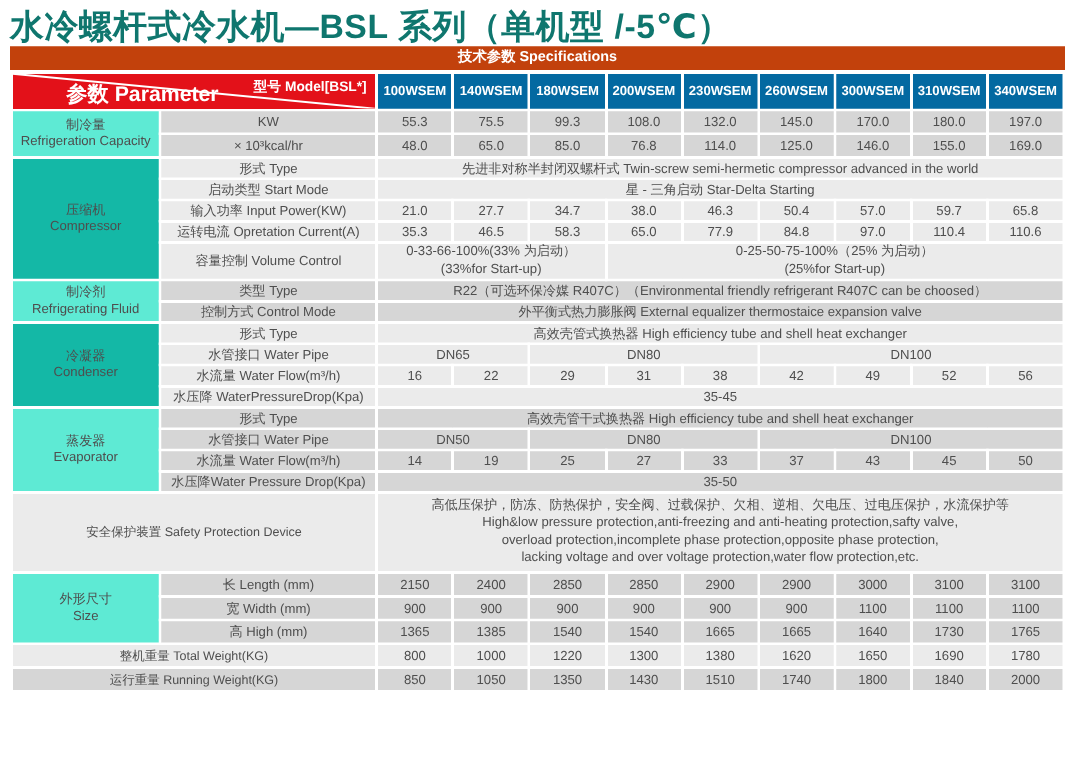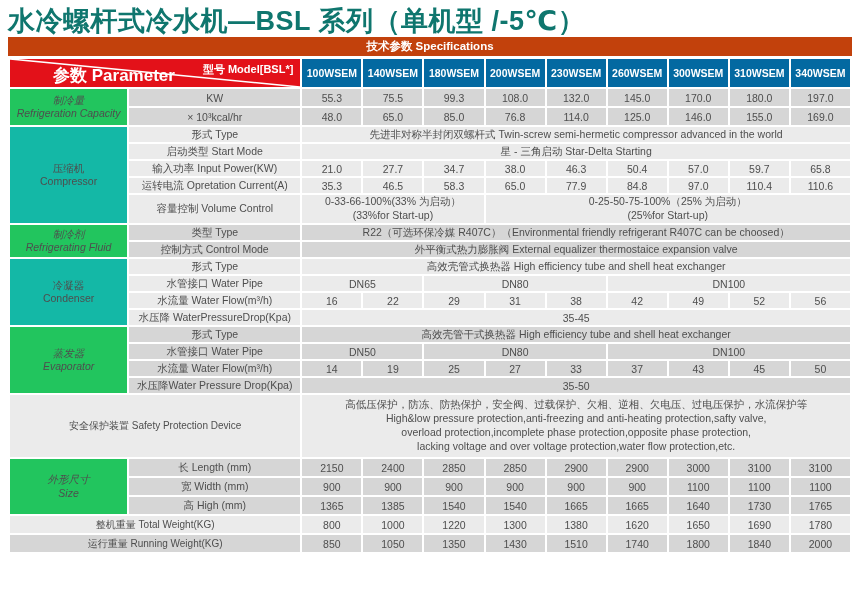--- a/index.html
+++ b/index.html
@@ -11,21 +11,21 @@
             font-size:11.5px;font-weight:bold;text-align:center;margin-bottom:1px;}
   table{border-collapse:collapse;table-layout:fixed;width:844px;font-size:10.5px;color:#4e4e4e;}
   td,th{border:2px solid #fff;text-align:center;vertical-align:middle;padding:0 2px;
         overflow:hidden;white-space:nowrap;}
   tr.hdr th{background:#0369a1;color:#fff;font-weight:bold;font-size:10.5px;height:28px;}
   td.corner{background:#e31119;position:relative;padding:0;}
   .corner-svg{position:absolute;left:0;top:0;width:100%;height:100%;}
   .corner-model{position:absolute;top:3px;right:7px;color:#fff;font-weight:bold;font-size:11px;}
   .corner-param{position:absolute;bottom:0;left:7px;color:#fff;font-weight:bold;font-size:17px;margin-left:36px;}
   tr.dark td{background:#d6d6d6;}
-  tr.dark td.group{background:#22c55e;font-style:italic;}
+  tr.dark td.group{background:#5eead4;}
   tr.light td{background:#ebebeb;}
   tr.light td.group{background:#14b8a6;}
   td.group div{line-height:1.25;}
   tr.r td{height:15px;}
   tr.rt td{height:17px;}
   tr.vol td{height:28px;}
   tr.safe td{height:62px;}
   .two-line div{line-height:1.3;}
   .safety-text{white-space:normal;line-height:1.35;font-size:10.5px;}
   .safety-text div{line-height:1.32;}

